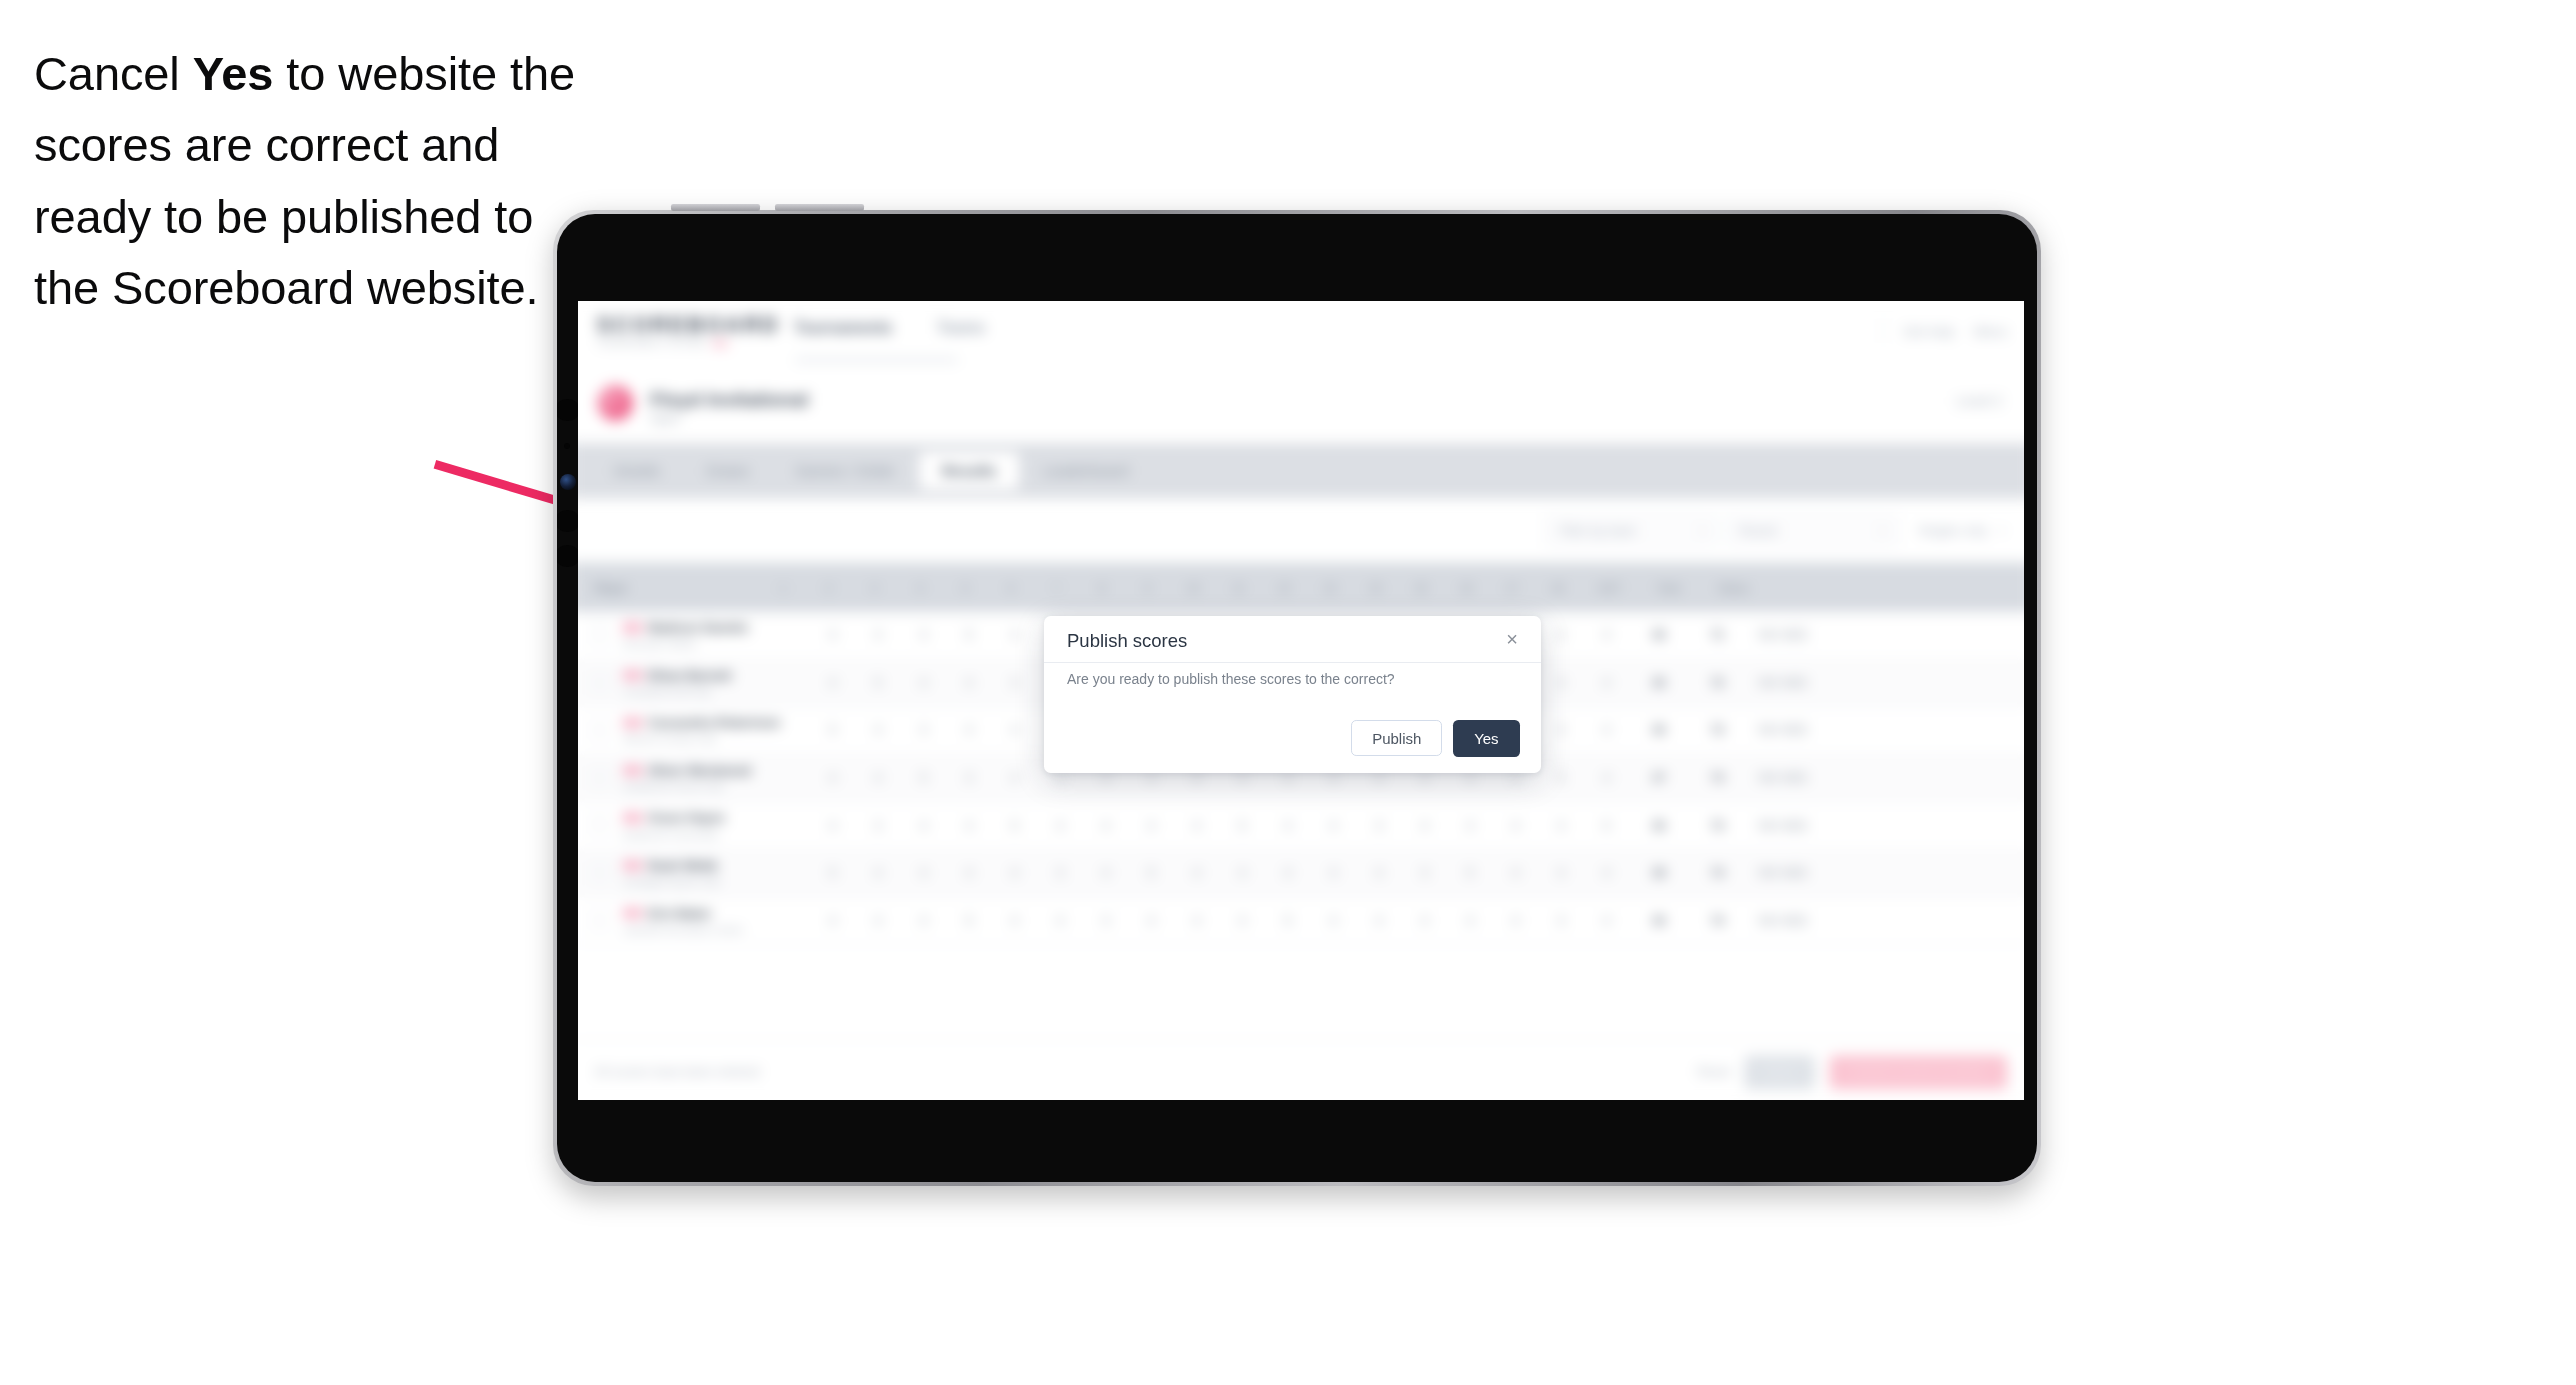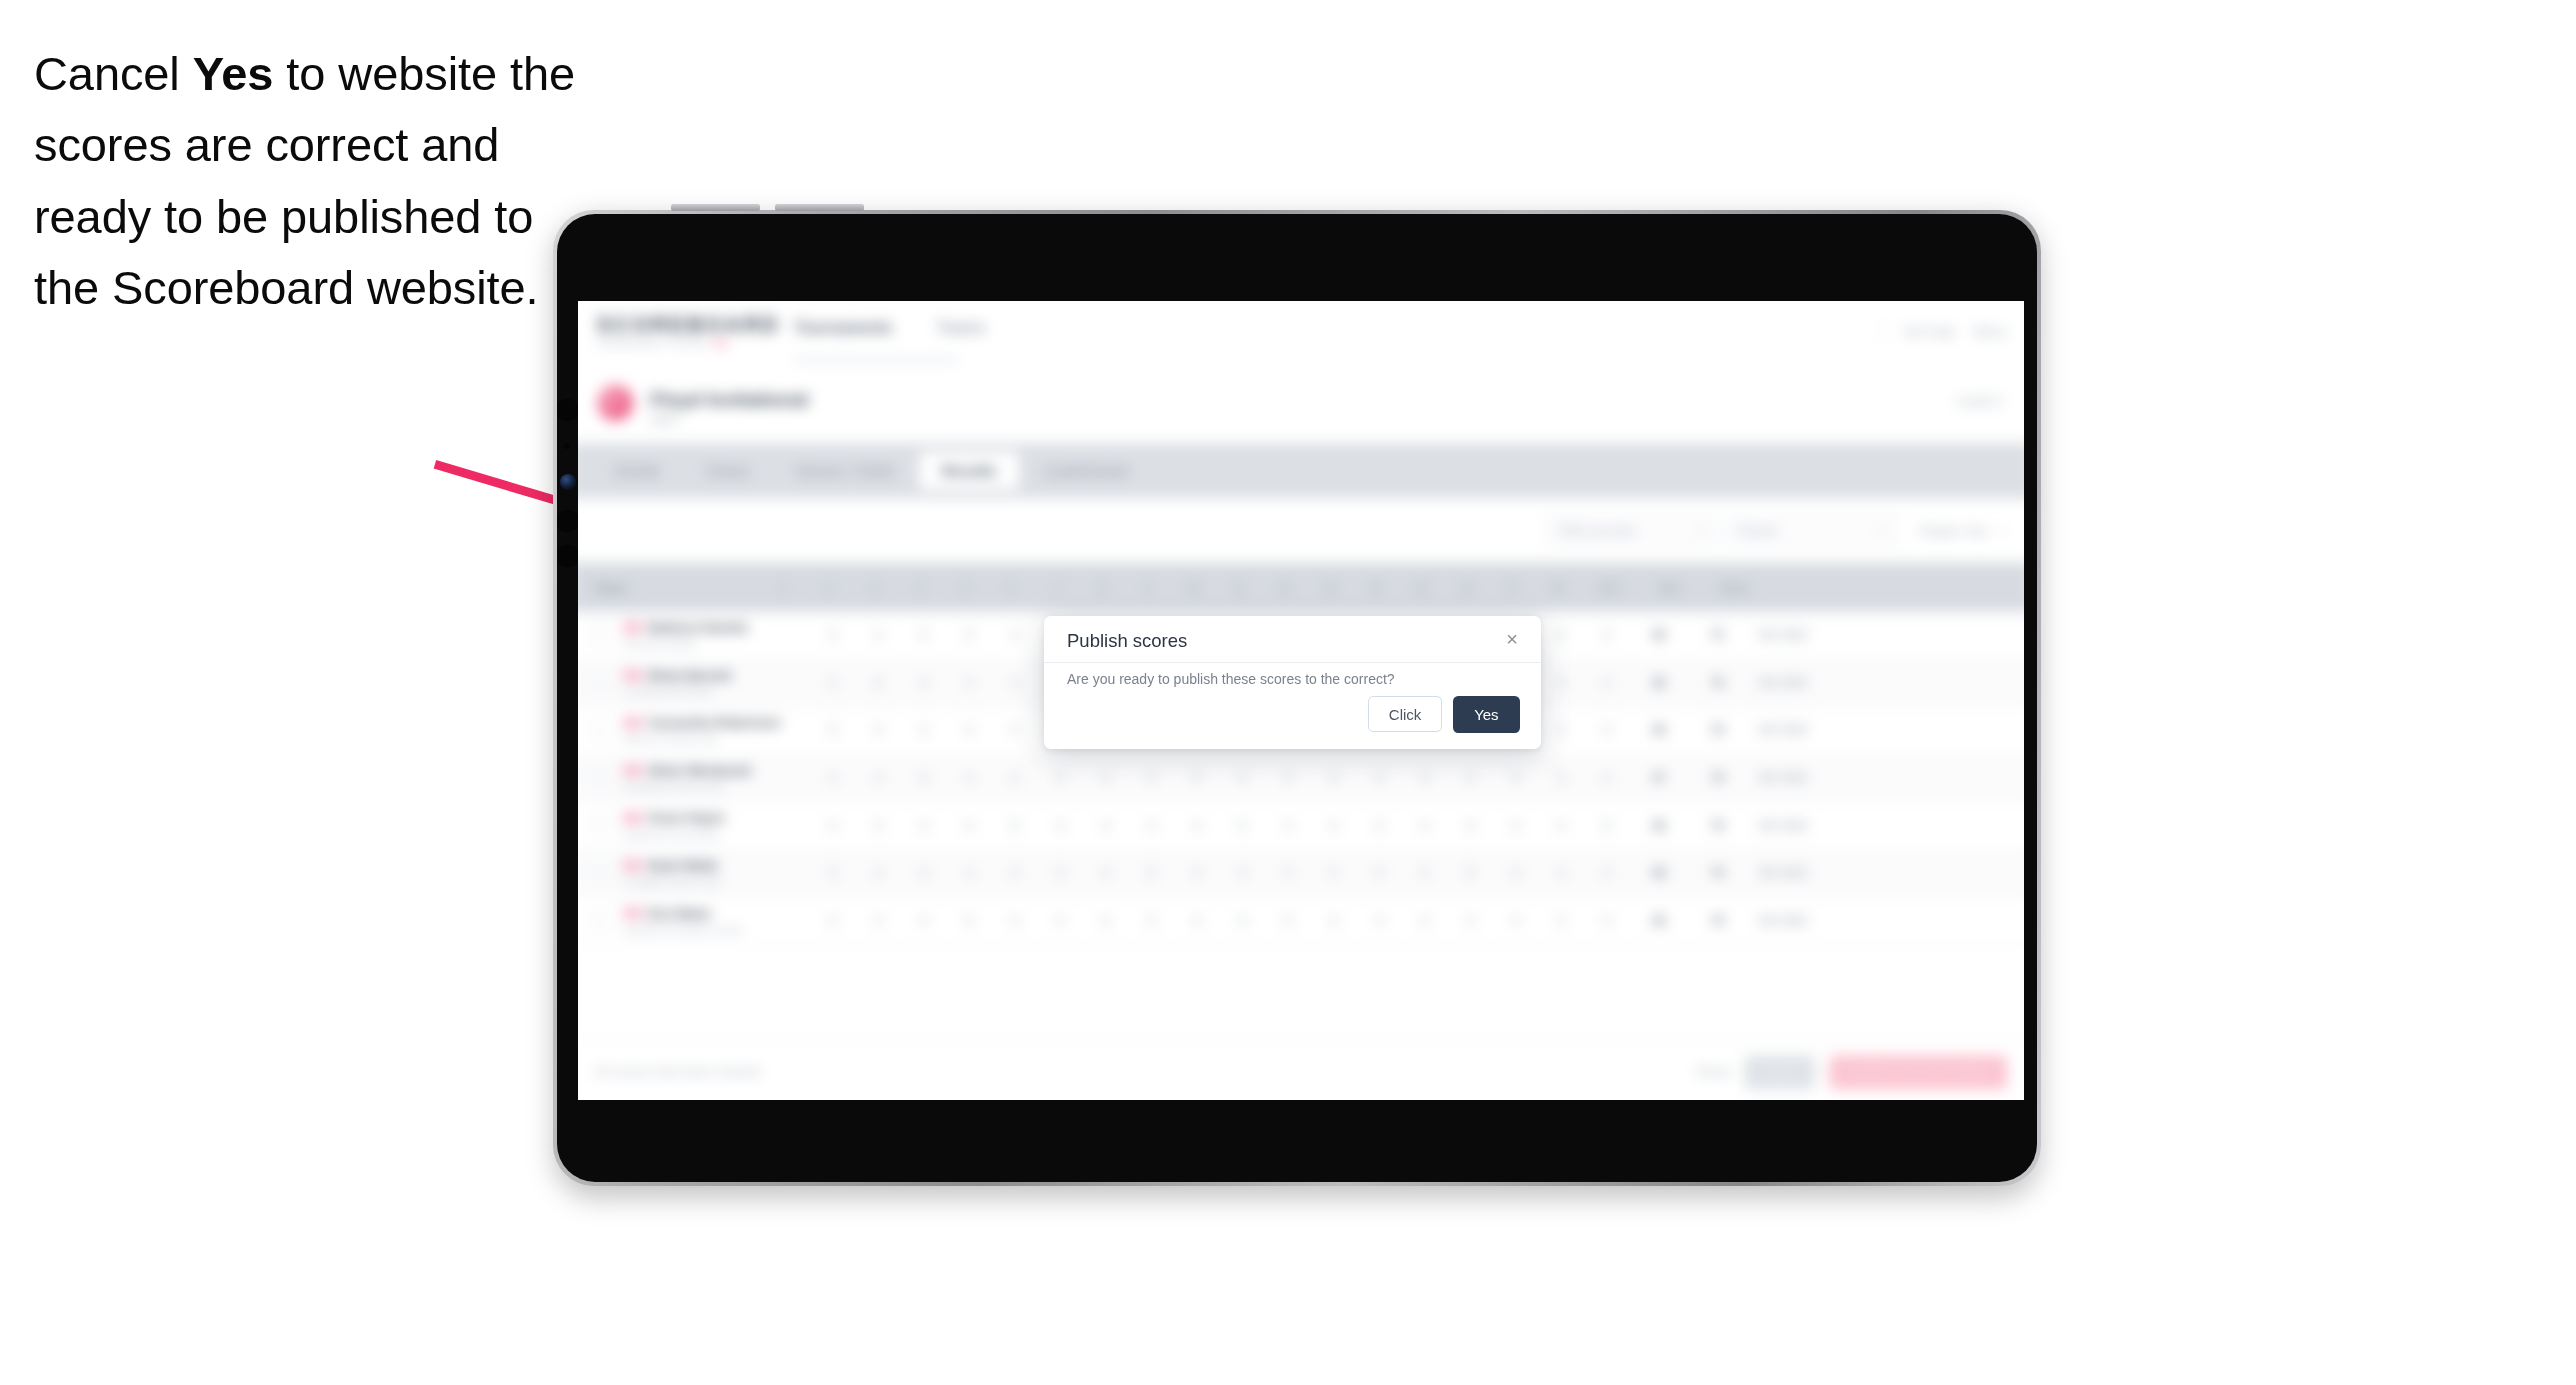--- a/index.html
+++ b/index.html
@@ -200,21 +200,21 @@
   .foot-link { font-size:12.6px; color:#b4bac4; }
   .btn-grey { padding:9.6px 21px; border-radius:5.2px; background:#dfe3e8; color:#eef0f3; font-size:12.6px; }
   .btn-pink { padding:9.6px 22px; border-radius:5.2px; background:#fbc5d2; color:#fbdbe4; font-size:12.6px; }
 
   
   #modal {
     position: absolute;
     left: 1044px;
     top: 616px;
     width: 497px;
-    height: 133px;
+    height: 157px;
     background: #ffffff;
     border-radius: 6.7px;
     box-shadow: 0 7.4px 30px rgba(30,40,60,0.18), 0 1.5px 6px rgba(30,40,60,0.10);
     z-index: 40;
   }
   #modal-head {
     position: relative;
     height: 46px;
     border-bottom: 0.7px solid #e9ecf1;
   }
@@ -571,17 +571,17 @@
   </div>
 </div>
 
 <div id="modal" role="dialog">
   <div id="modal-head">
     <div id="modal-title">Publish scores</div>
     <div id="modal-close">×</div>
   </div>
   <div id="modal-body">Are you ready to publish these scores to the correct?</div>
   <div id="modal-actions">
-    <button id="btn-cancel">Click</button>
+    <button id="btn-cancel">Publish</button>
     <button id="btn-yes">Yes</button>
   </div>
 </div>
 
 
 </body></html>

